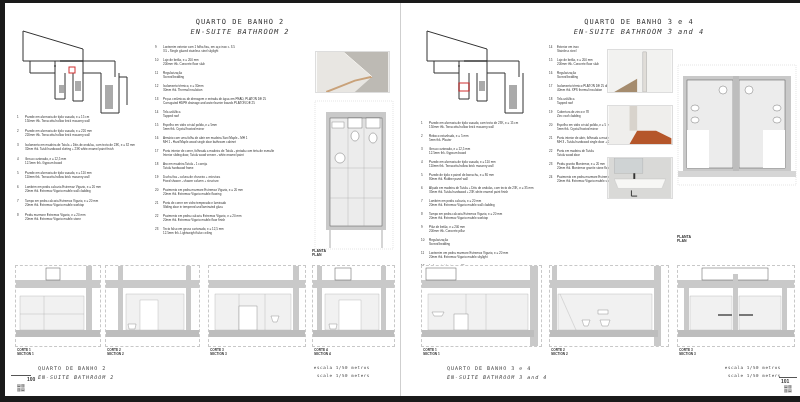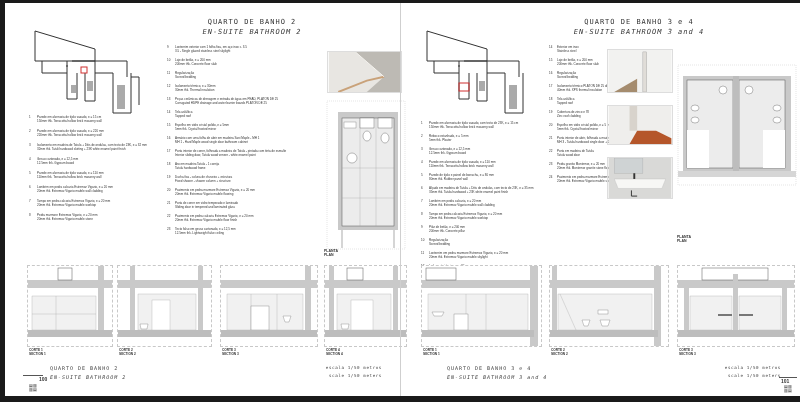--- a/index.html
+++ b/index.html
@@ -1,20 +1,20 @@
 <!DOCTYPE html>
 <html><head>
 <meta charset="utf-8">
 <style>
   * { box-sizing: border-box; margin: 0; padding: 0; }
   html, body { width: 800px; height: 402px; overflow: hidden; background: #1a1a1a; }
   body { font-family: "Liberation Sans", sans-serif; color: #222; position: relative; }
   .spread { position: absolute; left: 5px; top: 3px; width: 791px; height: 393px; background: #fff; }
   .page { position: absolute; top: 0; width: 395px; height: 393px; background: #fff; overflow: hidden; }
-  .page.left { left: 12px; }
+  .page.left { left: 0; }
   .page.right { left: 404px; }
   .gutter { position: absolute; left: 395px; top: 0; width: 1px; height: 393px; background: #cfcfcf; }
 
   .title { position: absolute; text-align: center; font-family: "DejaVu Sans Mono", monospace; letter-spacing: 1px; }
   .title .pt { font-size: 7px; color: #333; }
   .title .en { font-size: 7px; font-style: italic; color: #333; margin-top: 2px; }
 
   .keyplan { position: absolute; }
   .specs { position: absolute; font-size: 3px; line-height: 4px; color: #333; }
   .specs .item { margin-bottom: 6px; display: flex; }

